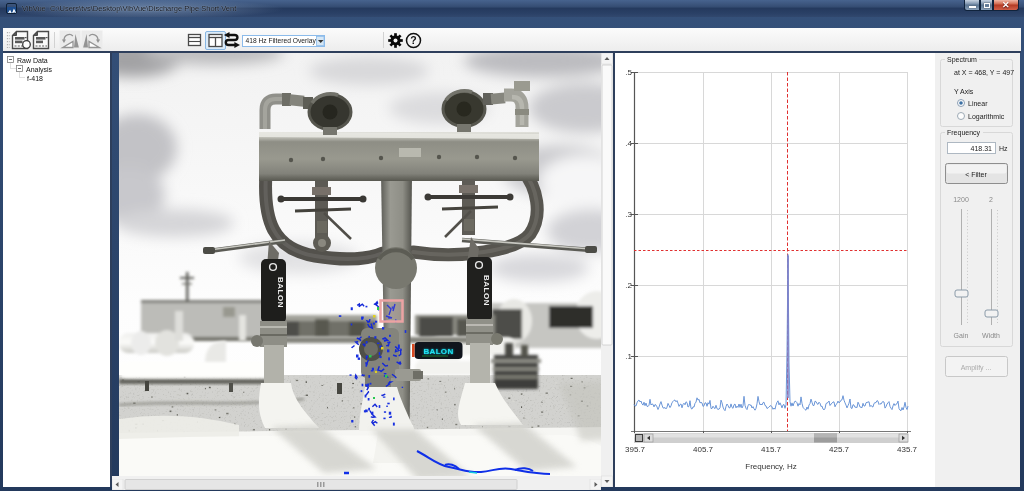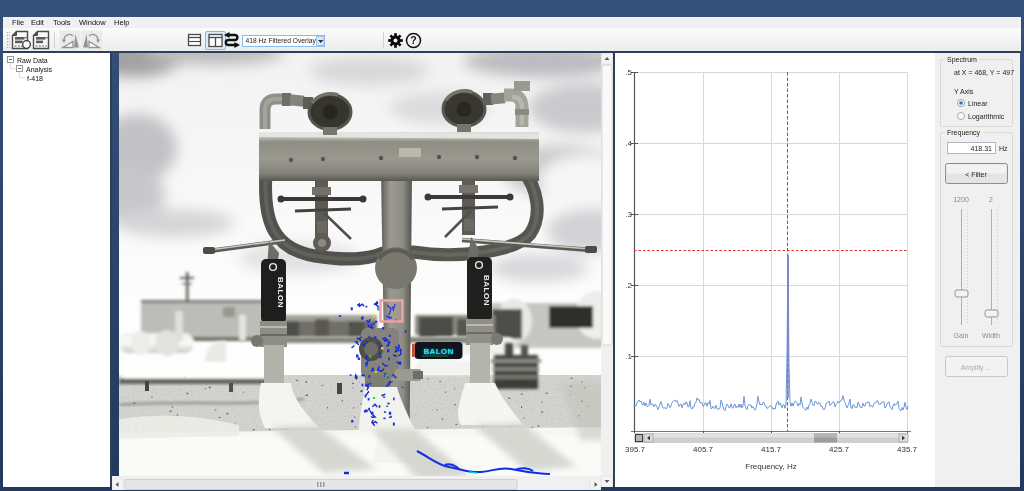--- a/index.html
+++ b/index.html
@@ -26,26 +26,36 @@
 #photopanel{position:absolute;left:119px;top:53px;width:489px;height:423px;background:#fff;overflow:hidden}
 #photopanel svg{filter:blur(0.45px)}
 #photo-hscroll{position:absolute;left:112px;top:476px;width:489px;height:11px;background:#f0f0f0}
 #photo-vscroll{position:absolute;left:601px;top:53px;width:12px;height:434px;background:#f0f0f0}
 #vsep2{position:absolute;left:613px;top:53px;width:2px;height:434px;background:#2e3f5c}
 #chartpanel{position:absolute;left:615px;top:53px;width:320px;height:434px;background:#fff}
 #ctrlpanel{position:absolute;left:935px;top:53px;width:85px;height:434px;background:#f0f0f0;font-size:7px;color:#222}
 </style></head>
 <body>
 <div id="win">
-  <div id="menubar">
-    <span style="left:9px">File</span>
-      <span style="left:28px">Edit</span>
-      <span style="left:50px">Tools</span>
-      <span style="left:76px">Window</span>
-      <span style="left:111px">Help</span>
+  <div id="titlebar">
+    <div id="tglow"></div>
+    <div id="ticon"><svg width="11" height="11">
+          <rect width="11" height="11" fill="#1d4e8f"></rect>
+          <polyline points="1,7 3,4 5,8 7,3 9,7 10,5" stroke="#fff" stroke-width="1.2" fill="none"></polyline>
+        </svg></div>
+    <div id="ttext">VibVue  C:\Users\tvs\Desktop\VibVue\Discharge Pipe Short Vent</div>
+    <div class="wb" id="wb-min">
+        <div style="position:absolute;left:4px;top:6px;width:7px;height:2px;background:#fff;box-shadow:0 0 1px #333"></div>
+      </div>
+    <div class="wb" id="wb-max">
+        <div style="position:absolute;left:3px;top:2.5px;width:6px;height:5px;border:1.5px solid #fff;box-shadow:0 0 1px #333"></div>
+      </div>
+    <div class="wb" id="wb-close">
+        <div style="position:absolute;left:8px;top:0px;font-size:9px;font-weight:bold;color:#fff;text-shadow:0 1px 1px #511">✕</div>
+      </div>
   </div>
   <div id="toolbar">
     <svg width="1018" height="23" viewBox="0 0 1018 23">
       <line x1="4.5" y1="4" x2="4.5" y2="20" stroke="#b0b0b0" stroke-width="1.2" stroke-dasharray="1.2,1.8"></line>
       <line x1="6.5" y1="4" x2="6.5" y2="20" stroke="#c8c8c8" stroke-width="1.2" stroke-dasharray="1.2,1.8"></line>
 
       <g stroke="#4a4a4a" fill="none" stroke-width="1.4">
         <path d="M9.5 7.5 L13.5 3.5 L24.5 3.5 L24.5 20.5 L9.5 20.5 Z" fill="#fafafa"></path>
         <path d="M13.5 3.5 L13.5 7.5 L9.5 7.5 Z" fill="#555" stroke-width="1"></path>
       </g>

